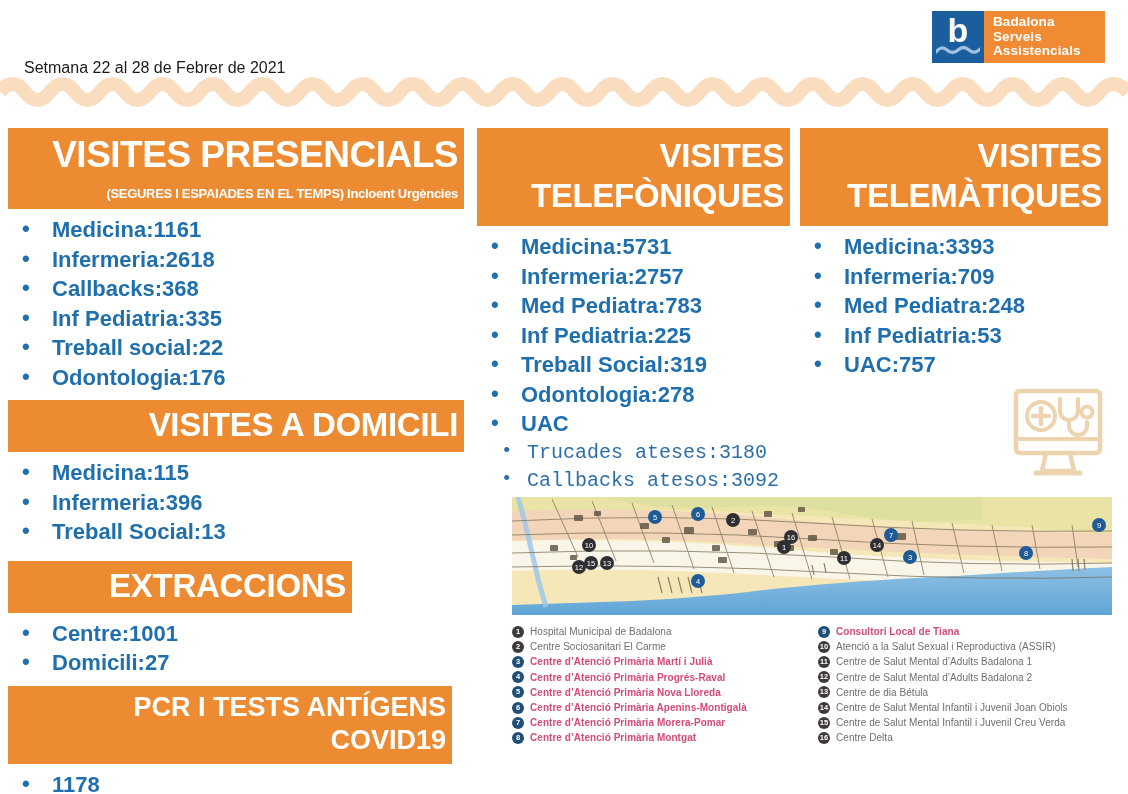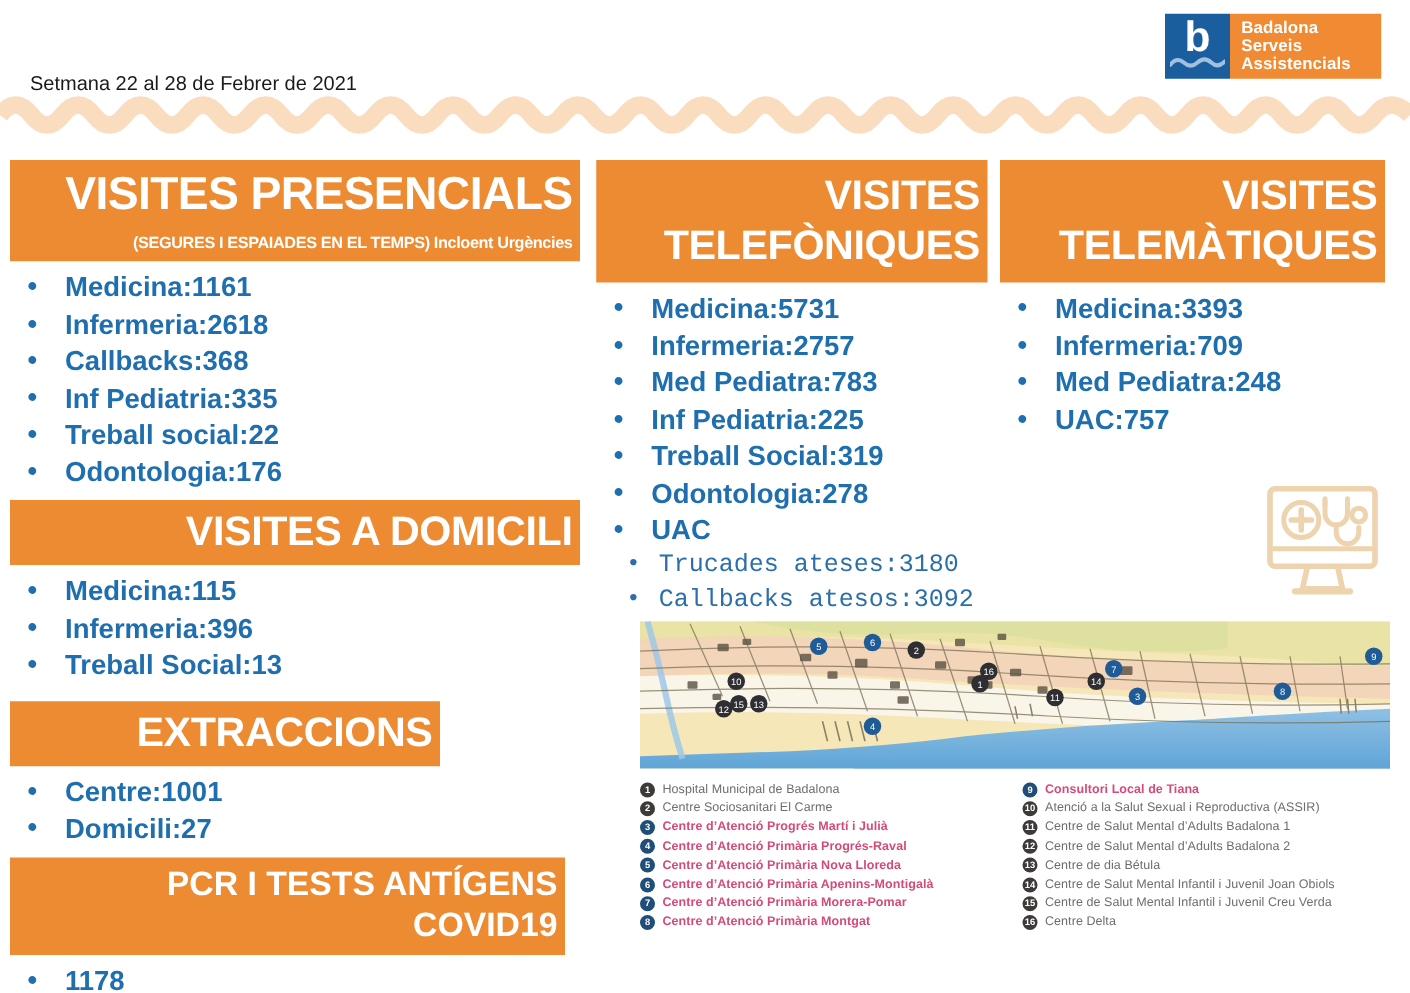--- a/index.html
+++ b/index.html
@@ -194,20 +194,21 @@
 
   <div class="col col-right">
     <div class="band band-lg" style="padding-top:8px;padding-bottom:10px;">
       <span>VISITES</span><br>
       <span>TELEMÀTIQUES</span>
     </div>
     <ul class="blist">
       <li>Medicina:3393</li>
       <li>Infermeria:709</li>
       <li>Med Pediatra:248</li>
+      <li>Inf Pediatria:53</li>
       <li>UAC:757</li>
     </ul>
   </div>
 
   <svg class="tele-icon" viewBox="0 0 104 100">
     <rect x="10" y="8" width="84" height="62" rx="4" fill="none" stroke="#EDD3AE" stroke-width="4.5"></rect>
     <line x1="12" y1="56" x2="92" y2="56" stroke="#EDD3AE" stroke-width="4"></line>
     <path d="M40 70 L36 88 L68 88 L64 70" fill="none" stroke="#EDD3AE" stroke-width="4.5" stroke-linejoin="round"></path>
     <line x1="30" y1="90" x2="74" y2="90" stroke="#EDD3AE" stroke-width="5" stroke-linecap="round"></line>
     <circle cx="35" cy="33" r="14" fill="none" stroke="#EDD3AE" stroke-width="4"></circle>
@@ -368,21 +369,21 @@
       <div class="legend-row">
         <div class="badge badge-gray">1</div>
         <div class="leg-txt leg-gray">Hospital Municipal de Badalona</div>
       </div>
       <div class="legend-row">
         <div class="badge badge-gray">2</div>
         <div class="leg-txt leg-gray">Centre Sociosanitari El Carme</div>
       </div>
       <div class="legend-row">
         <div class="badge badge-blue">3</div>
-        <div class="leg-txt leg-pink">Centre d’Atenció Progrés Martí i Julià</div>
+        <div class="leg-txt leg-pink">Centre d’Atenció Primària Martí i Julià</div>
       </div>
       <div class="legend-row">
         <div class="badge badge-blue">4</div>
         <div class="leg-txt leg-pink">Centre d’Atenció Primària Progrés-Raval</div>
       </div>
       <div class="legend-row">
         <div class="badge badge-blue">5</div>
         <div class="leg-txt leg-pink">Centre d’Atenció Primària Nova Lloreda</div>
       </div>
       <div class="legend-row">

